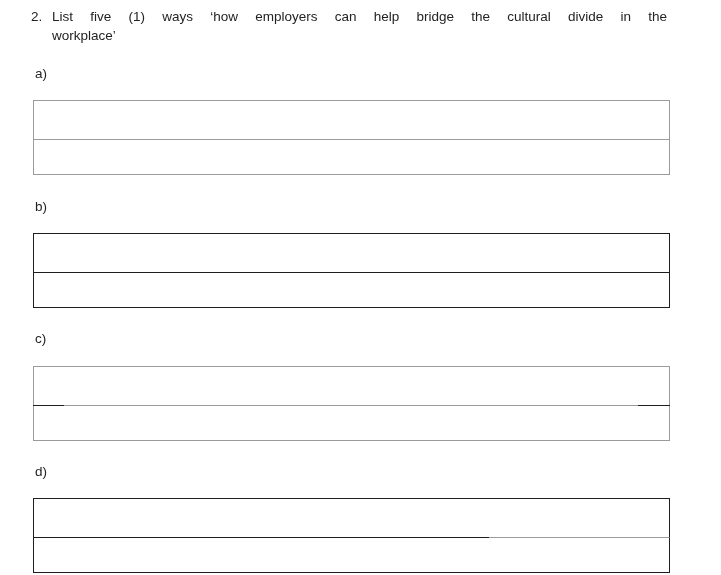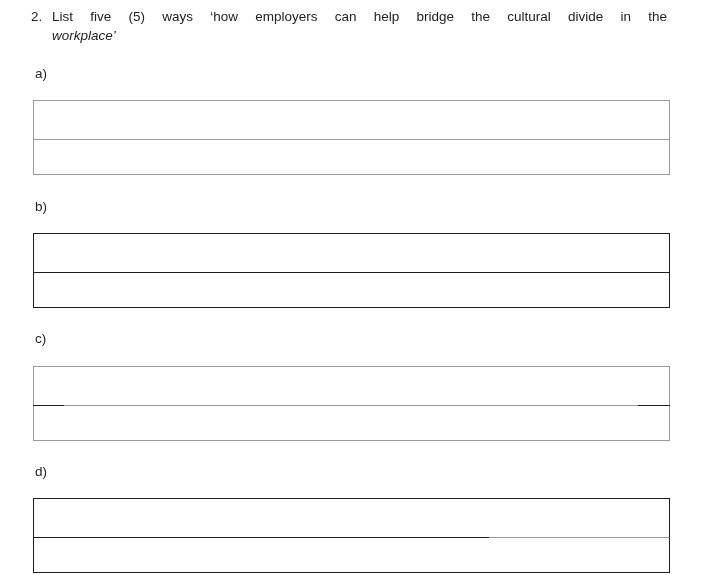--- a/index.html
+++ b/index.html
@@ -44,21 +44,20 @@
   
   .question-text .line1 {
     display: block;
     text-align: justify;
     text-align-last: justify;
     white-space: normal;
   }
   .question-text .line2 {
     display: block;
     text-align: left;
-    font-style: italic;
   }
 
   
   .label {
     position: absolute;
     left: 35px;
     font-size: 13.5px;
     line-height: 16px;
     color: #232323;
   }
@@ -156,21 +155,21 @@
     background: #1e1e1e;
   }
 </style>
 </head>
 <body>
 
 <div class="question">
   <div class="question-row">
     <span class="question-number">2.</span>
     <span class="question-text">
-      <span class="line1">List five (5) ways ‘how employers can help bridge the cultural divide in the</span>
+      <span class="line1">List five (1) ways ‘how employers can help bridge the cultural divide in the</span>
       <span class="line2">workplace’</span>
     </span>
   </div>
 </div>
 
 <div class="label label-a">a)</div>
 <div class="answer-table tbl-a">
   <div class="answer-row row-1"></div>
   <div class="answer-row row-2"></div>
 </div>

